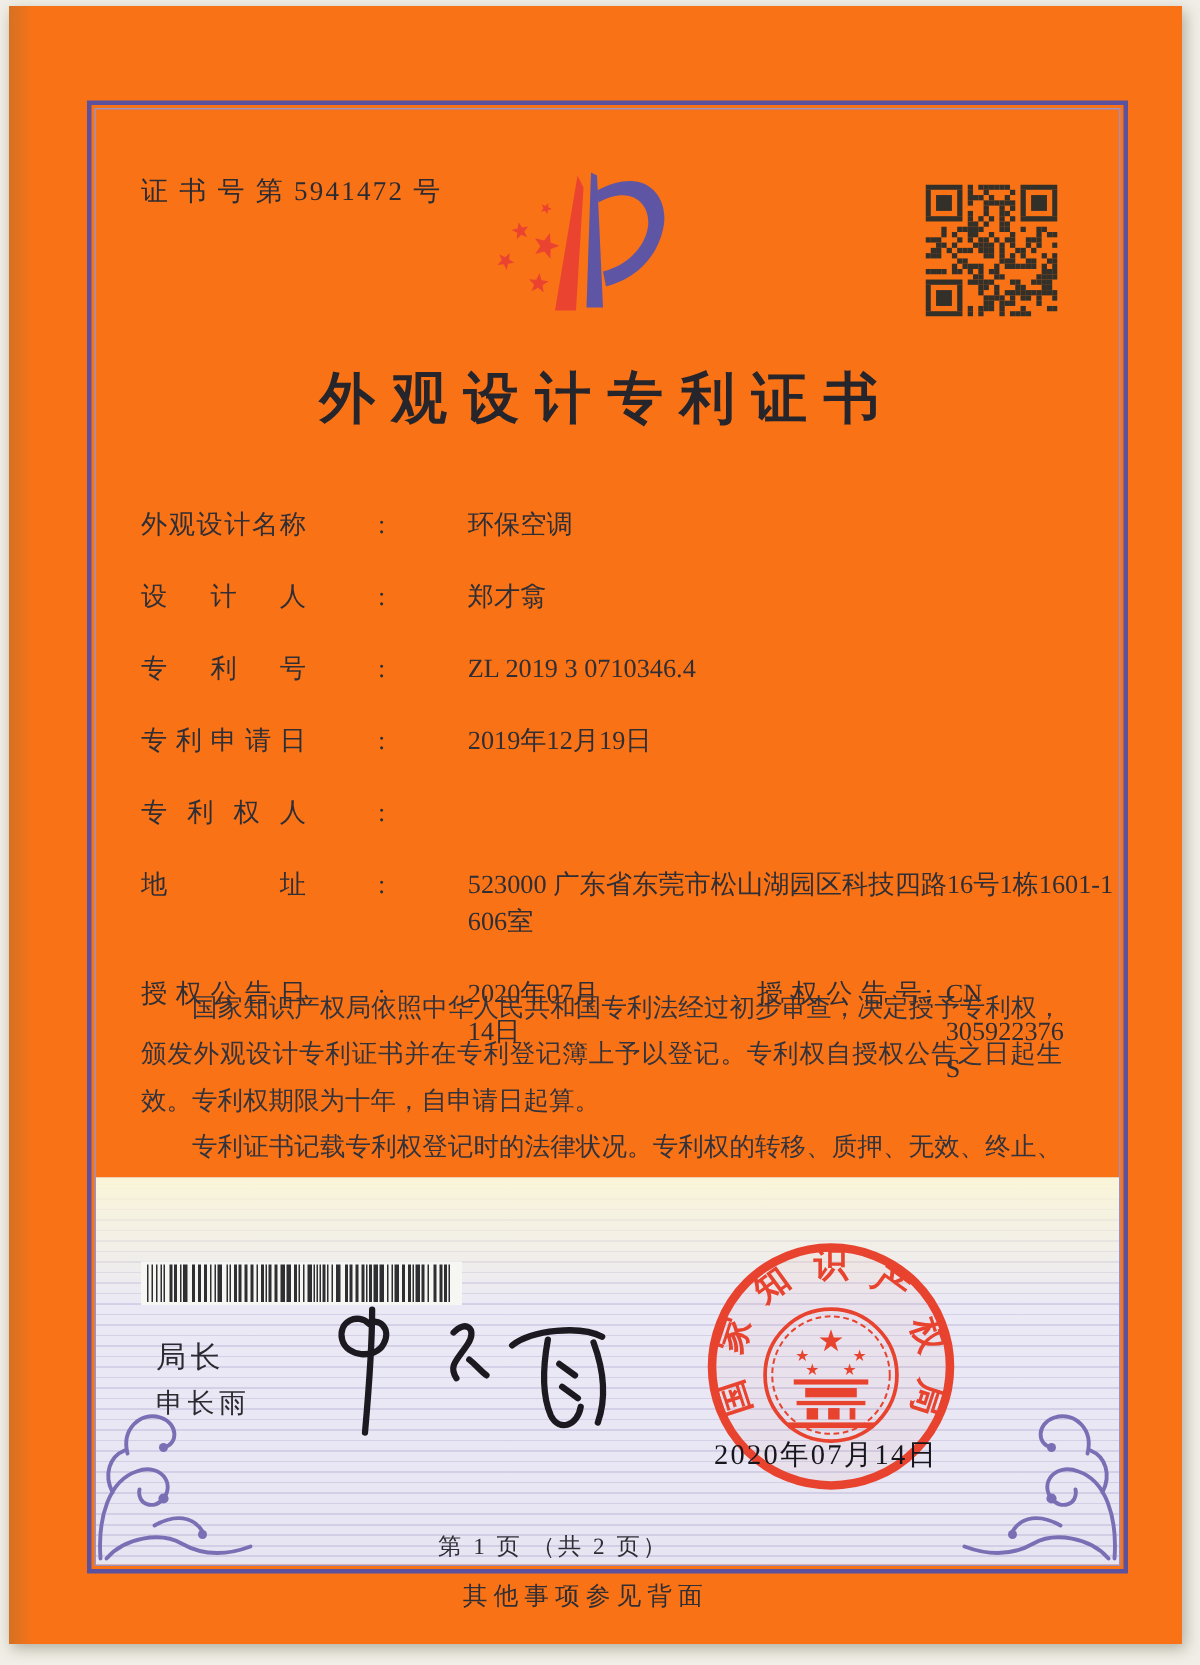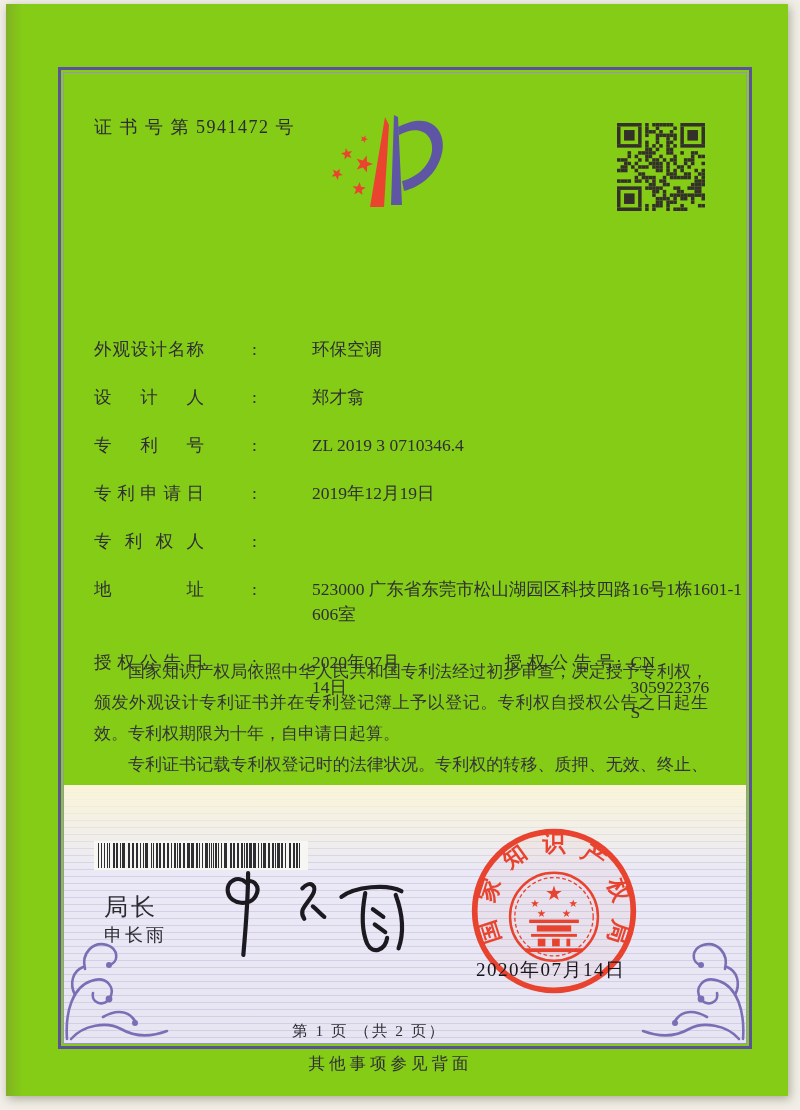--- a/index.html
+++ b/index.html
@@ -4,21 +4,21 @@
 <style>
   html,body{margin:0;padding:0;}
   body{
     width:800px;height:1110px;position:relative;overflow:hidden;
     background:#f0eee6;
     font-family:"Liberation Serif","DejaVu Serif",serif;
     color:#2f2e35;
   }
   .paper{
     position:absolute;left:6px;top:4px;width:782px;height:1092px;
-    background:#84cc16;
+    background:#f97316;
     box-shadow:2px 3px 9px rgba(70,62,40,.38);
   }
   .paper-edge-left{
     position:absolute;left:0;top:0;bottom:0;width:16px;
     background:linear-gradient(90deg,rgba(120,108,70,.28),rgba(120,108,70,0));
   }
   .frame{
     position:absolute;left:52px;top:63px;width:688px;height:976px;
     border:3px solid #5b519c;
   }
@@ -55,21 +55,21 @@
       linear-gradient(#ecebf6,#e7e5f2);
   }
   .ornament{position:absolute;bottom:0;width:118px;height:118px;}
   .ornament.left{left:-1px;}
   .ornament.right{right:-1px;transform:scaleX(-1);}
   .barcode{
     position:absolute;left:30px;top:56px;width:214px;height:29px;
     background:#f6f6f3;padding:1px 2px;box-sizing:border-box;
   }
   .sig-title{
-    position:absolute;left:40px;top:106px;font-size:24px;letter-spacing:3px;
+    position:absolute;left:40px;top:106px;font-size:20px;letter-spacing:3px;
     font-family:"Liberation Sans","DejaVu Sans",sans-serif;color:#2b2a30;
   }
   .sig-name{
     position:absolute;left:40px;top:138px;font-size:18px;letter-spacing:3px;
     font-family:"Liberation Sans","DejaVu Sans",sans-serif;color:#2b2a30;
   }
   .signature{position:absolute;left:146px;top:80px;width:200px;height:100px;}
   .seal{position:absolute;left:404px;top:40px;width:172px;height:172px;}
   .seal-date{
     position:absolute;left:412px;top:172px;font-size:19px;
@@ -331,20 +331,21 @@
           <rect x="84.48" y="80.96" width="3.52" height="3.52" fill="#33302a"></rect>
           <rect x="28.16" y="84.48" width="3.52" height="3.52" fill="#33302a"></rect>
           <rect x="35.2" y="84.48" width="3.52" height="3.52" fill="#33302a"></rect>
           <rect x="49.28" y="84.48" width="3.52" height="3.52" fill="#33302a"></rect>
           <rect x="56.32" y="84.48" width="3.52" height="3.52" fill="#33302a"></rect>
           <rect x="59.84" y="84.48" width="3.52" height="3.52" fill="#33302a"></rect>
           <rect x="63.36" y="84.48" width="3.52" height="3.52" fill="#33302a"></rect>
           <rect x="66.88" y="84.48" width="3.52" height="3.52" fill="#33302a"></rect>
         </svg>
 
+      <div class="title">外观设计专利证书</div>
 
       <div class="fields">
         <div class="frow">
           <span class="flabel">外观设计名称</span>
             <span class="fcolon">:</span>
           <span class="fvalue">环保空调</span>
         </div>
         <div class="frow">
           <span class="flabel">设计人</span>
             <span class="fcolon">:</span>

